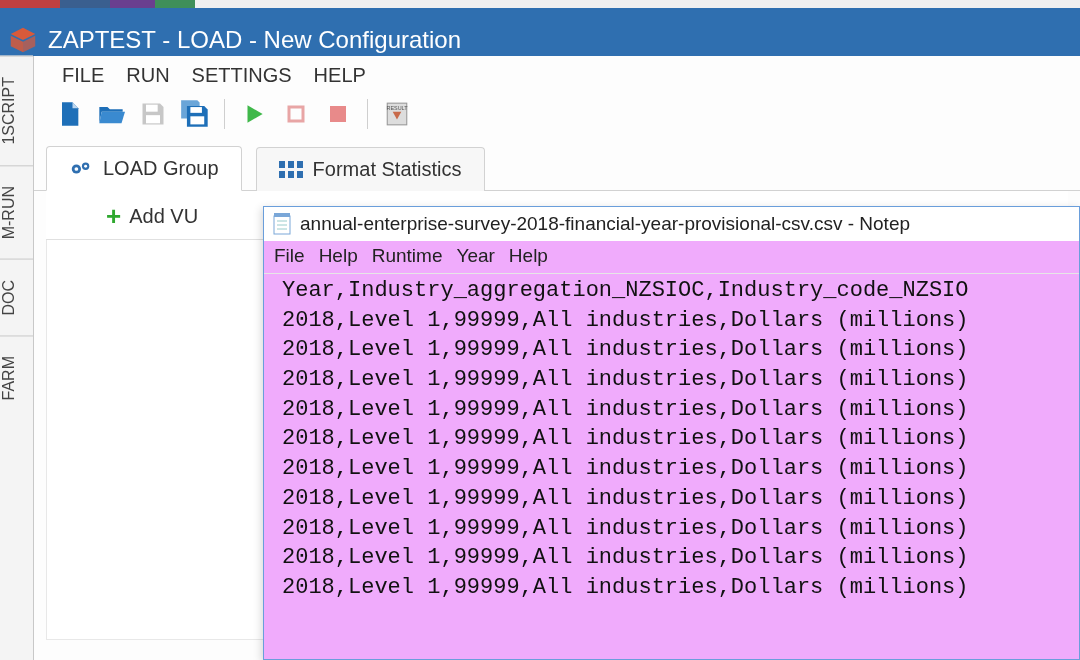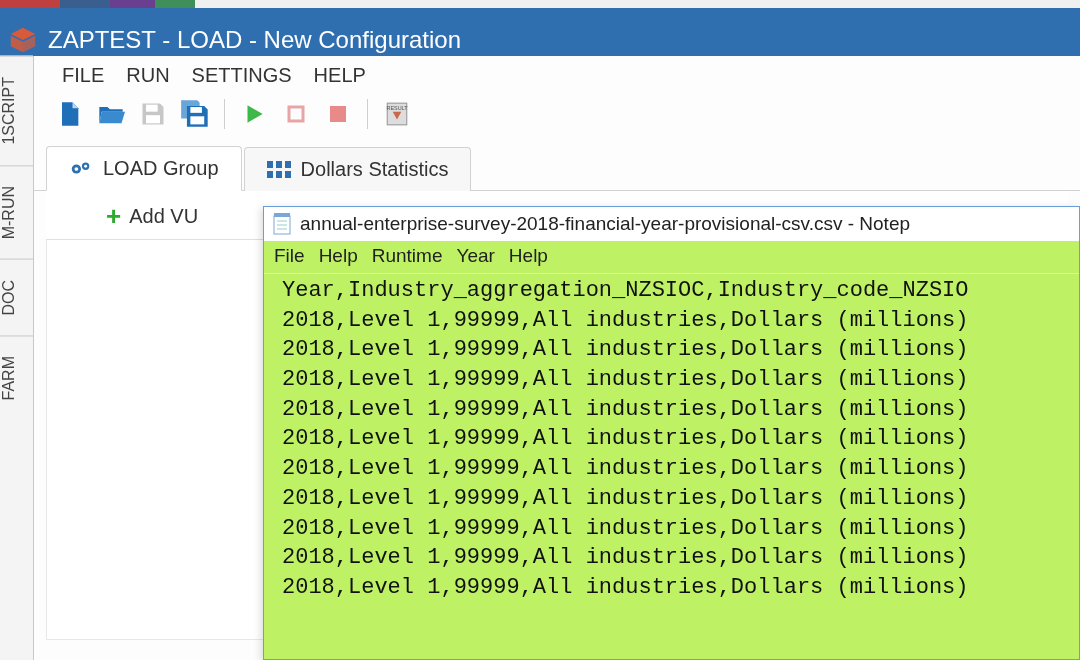--- a/index.html
+++ b/index.html
@@ -117,21 +117,21 @@
     border-bottom: 1px solid #d2d2d2;
   }
   .tab {
     display: flex;
     align-items: center;
     gap: 10px;
     padding: 10px 22px;
     border: 1px solid #d2d2d2;
     border-bottom: none;
     border-radius: 4px 4px 0 0;
-    margin-right: 2px;
+    margin-right: 14px;
     background: #f7f7f7;
     font-size: 20px;
     color: #333;
     cursor: pointer;
     position: relative;
     top: 1px;
   }
   .tab.active {
     background: #fff;
     border-bottom: 1px solid #fff;
@@ -164,21 +164,21 @@
     border-top:none;
   }
 
   
   .notepad {
     position: absolute;
     left: 263px;
     top: 206px;
     right: 0;
     bottom: 0;
-    background: #bef264;
+    background: #f0abfc;
     border: 1px solid #6a9edb;
     box-shadow: -2px 2px 8px rgba(0,0,0,0.15);
     display: flex;
     flex-direction: column;
     overflow: hidden;
   }
   .np-title {
     display:flex;align-items:center;gap:6px;
     padding: 6px 8px;
     font-size: 19px;
@@ -322,21 +322,21 @@
             <g fill="#2f6fb0">
               <rect x="0" y="0" width="6" height="7"></rect>
               <rect x="9" y="0" width="6" height="7"></rect>
               <rect x="18" y="0" width="6" height="7"></rect>
               <rect x="0" y="10" width="6" height="7"></rect>
               <rect x="9" y="10" width="6" height="7"></rect>
               <rect x="18" y="10" width="6" height="7"></rect>
             </g>
           </svg>
       </span>
-      <span>Dollars Statistics</span>
+      <span>Format Statistics</span>
     </div>
   </div>
 
   <div class="add-row">
     <div class="add-btn">
       <span class="plus-ico">+</span>
       <span>Add VU</span>
     </div>
   </div>
 

